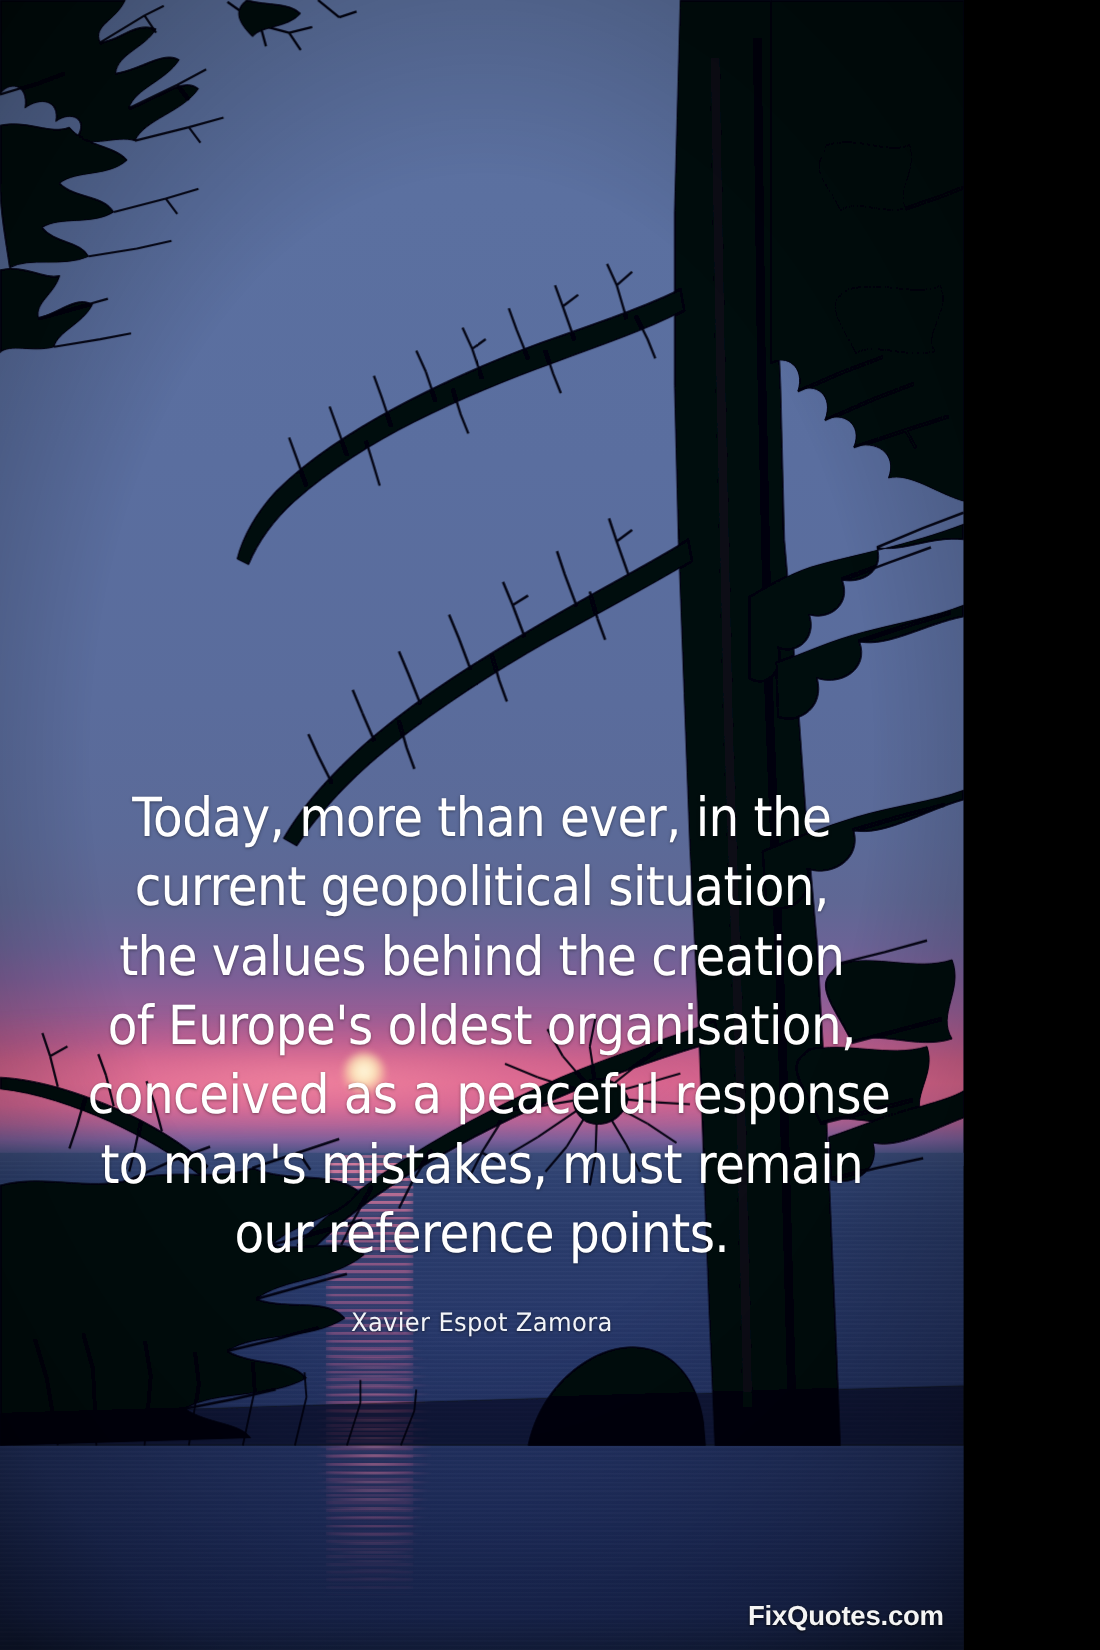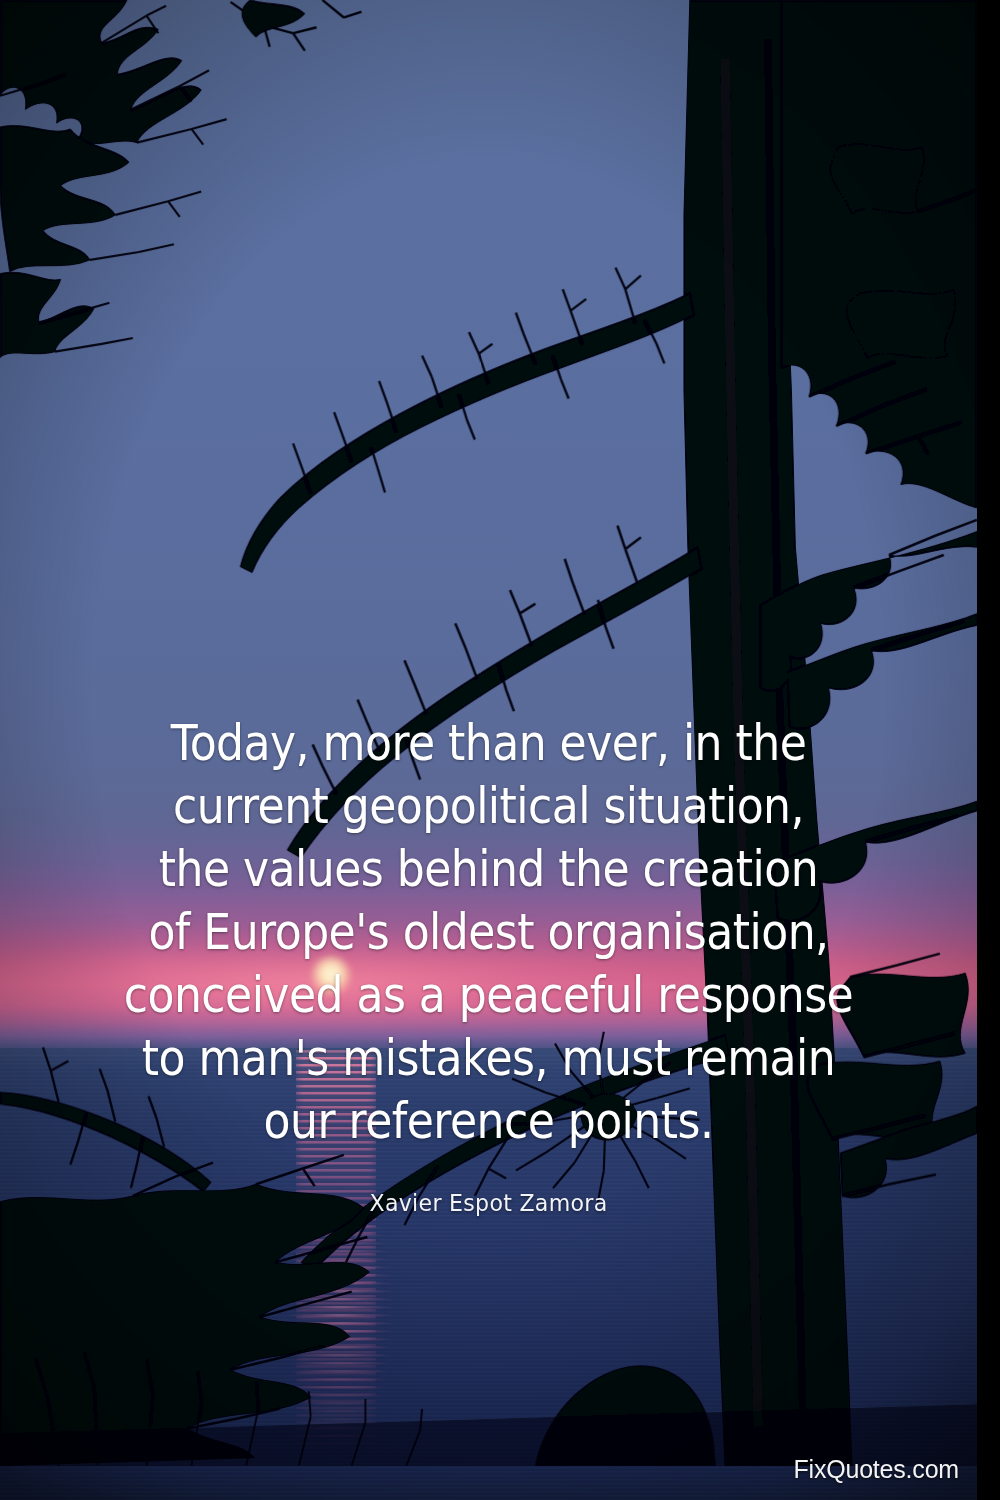--- a/index.html
+++ b/index.html
@@ -3,21 +3,21 @@
 <meta charset="utf-8">
 <title>Quote Image</title>
 <style>
   html, body {
     margin: 0;
     padding: 0;
     background: #000;
   }
   #stage {
     position: relative;
-    width: 977px;
+    width: 876px;
     height: 1500px;
     overflow: hidden;
     font-family: "Liberation Sans", sans-serif;
     background: #11182e;
   }
 
   
   .photo {
     position: absolute;
     inset: 0;
@@ -172,21 +172,21 @@
     transform: scaleX(0.96);
     text-shadow: 0 1px 3px rgba(0,0,0,0.55);
   }
   .watermark {
     position: absolute;
     right: 18px;
     bottom: 16px;
     color: #f4f4f4;
     font-family: "Liberation Sans", sans-serif;
     font-size: 25px;
-    font-weight: normal;
+    font-weight: bold;
     letter-spacing: -0.2px;
     text-shadow: 0 1px 3px rgba(0,0,0,0.8);
   }
 </style>
 </head>
 <body>
 
 <div id="stage">
 
   <div class="photo">

